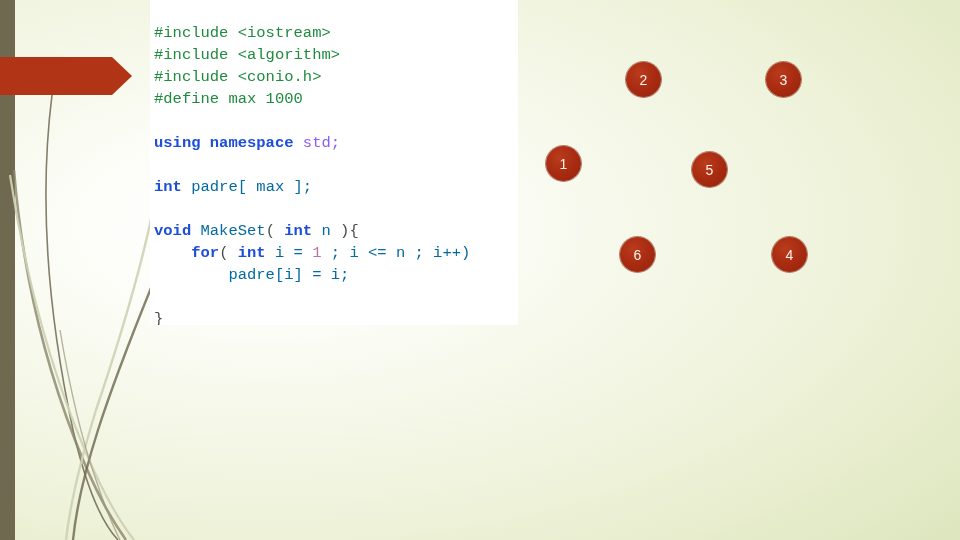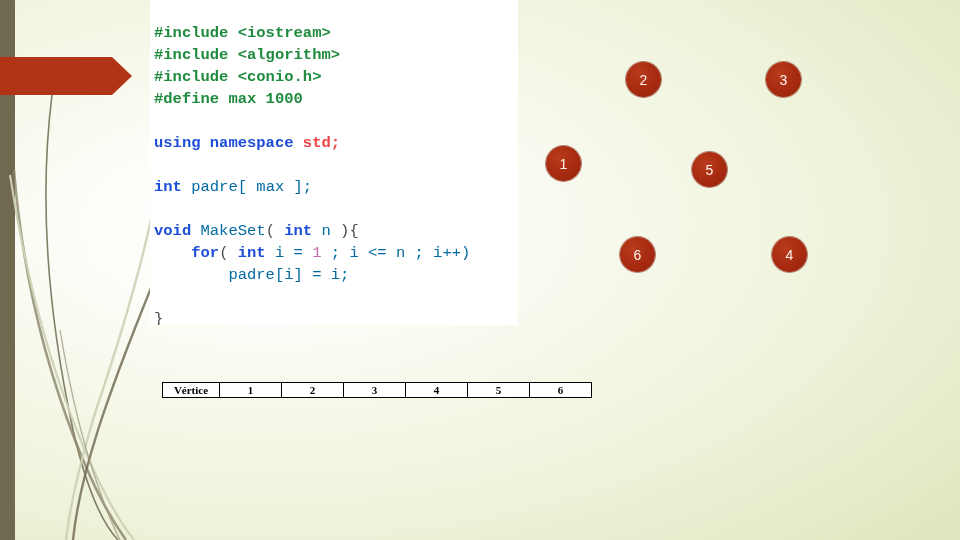--- a/index.html
+++ b/index.html
@@ -46,24 +46,24 @@
   }
   .code-inner{
     position:absolute;left:0px;top:22px;
     font-family:"Liberation Mono","DejaVu Sans Mono",monospace;
     font-size:15.5px;
     line-height:22px;
     white-space:pre;
     letter-spacing:0px;
   }
   .cl{ display:block; height:22px; padding-left:4px; }
-  .t-pre  { color:#1f8b3e; font-weight:bold; }
+  .t-pre  { color:#1f8b3e; font-weight:normal; }
   .t-kw   { color:#1d4ed8; font-weight:bold; }
   .t-plain{ color:#0369a1; }
-  .t-gray { color:#ef4444;font-weight:bold; }
+  .t-gray { color:#8b5cf6; }
   .t-num  { color:#c06fa8; }
   .t-punct{ color:#4a4a4a; }
 
   
   .node{
     position:absolute;
     border-radius:50%;
     background:radial-gradient(circle at 38% 33%, #ba3b1c 0%, #a62a10 55%, #94240d 100%);
     box-shadow:0 0 0 1px rgba(120,30,10,.55);
     color:#fdf2ea;
@@ -132,25 +132,16 @@
       <div class="node" style="left: 692px; top: 152px; width: 35px; height: 35px;">
         <span>5</span>
       </div>
       <div class="node" style="left: 620px; top: 237px; width: 35px; height: 35px;">
         <span>6</span>
       </div>
     </div>
 
   <table class="vtable">
     <tbody id="vtable-body">
-        <tr>
-          <td class="hdr">Vértice</td>
-          <td class="val">1</td>
-          <td class="val">2</td>
-          <td class="val">3</td>
-          <td class="val">4</td>
-          <td class="val">5</td>
-          <td class="val">6</td>
-        </tr>
       </tbody>
   </table>
 
 </div>
 
 </body></html>

